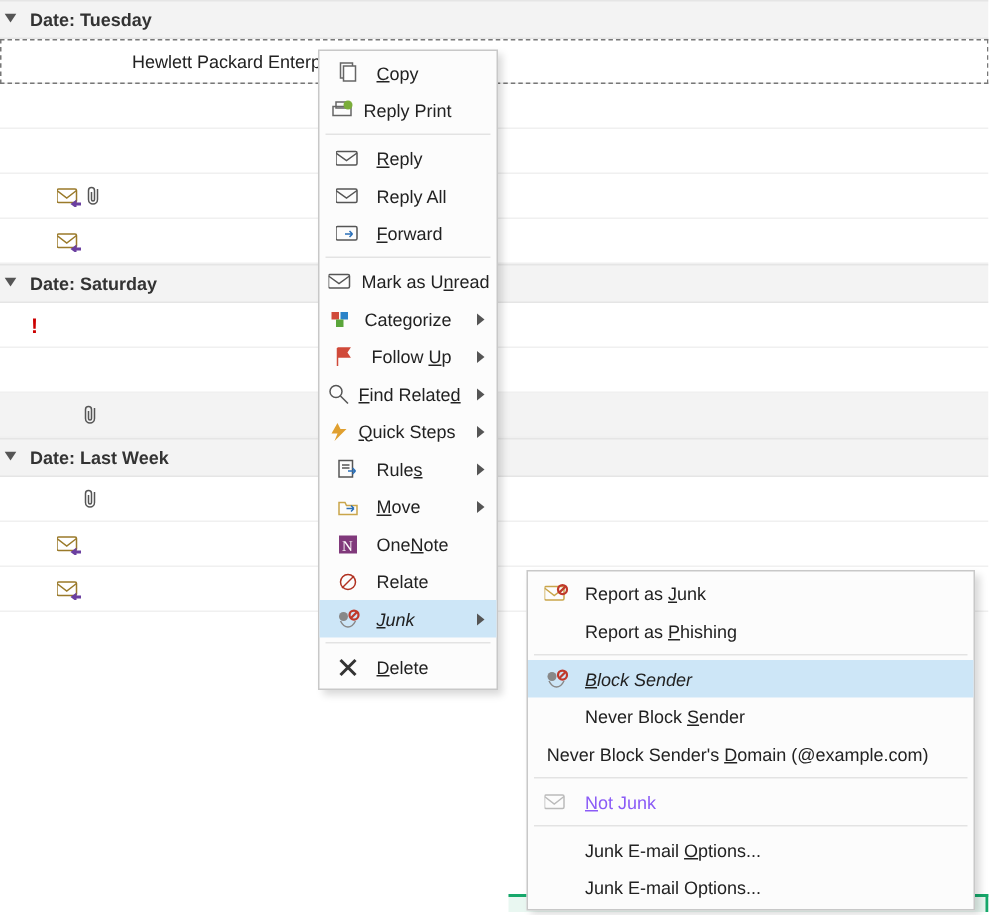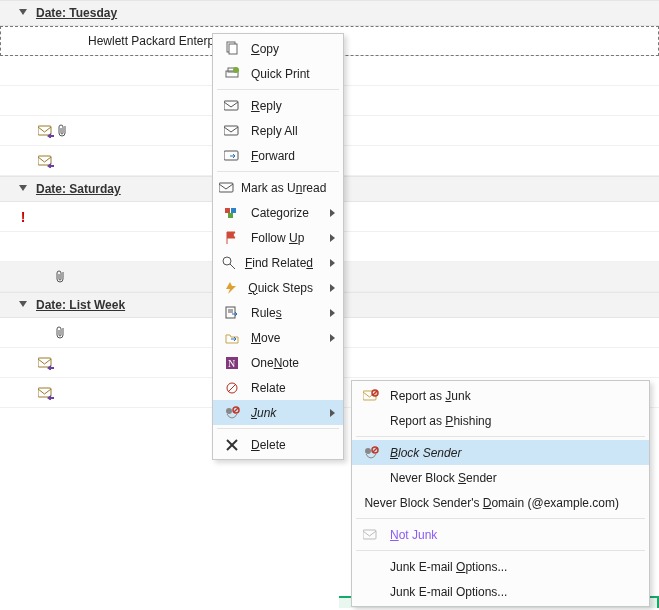--- a/index.html
+++ b/index.html
@@ -19,24 +19,23 @@
     left: 0; top: 0; right: 0; bottom: 0;
     padding-top: 0;
   }
   .group-header {
     background: #f3f3f3;
     border-top: 1px solid #e5e5e5;
     border-bottom: 1px solid #e5e5e5;
     height: 26px;
     display: flex;
     align-items: center;
-    padding-left: 18px;
+    padding-left: 2px;
     font-weight: 600;
     color: #333;
-    text-decoration: underline;
   }
   .group-header .caret {
     width: 10px; height: 10px; margin-right: 8px;
     display: inline-flex; align-items: center; justify-content: center;
   }
   .row {
     height: 30px;
     display: flex;
     align-items: center;
     border-bottom: 1px solid #f0f0f0;
@@ -75,21 +74,21 @@
   .menu .item.hl { background: #cde6f7; font-style: italic; }
   .menu .item.disabled { color: #8b5cf6; }
   .menu .sep { height:1px; margin: 3px 4px; background:#e3e3e3; }
   .menu .ico { width: 26px; display:flex; align-items:center; justify-content:center; }
   .menu .lbl { padding-left: 6px; }
   .menu .lbl u { text-decoration: underline; }
   .menu .arrow {
     position: absolute; right: 8px; top: 50%; transform: translateY(-50%);
     width:0;height:0;border-top:4px solid transparent;border-bottom:4px solid transparent;border-left:5px solid #555;
   }
-  .menu1 { left: 212px; top: 33px; width: 132px; }
+  .menu1 { left: 212px; top: 33px; width: 120px; }
   .menu2 { left: 351px; top: 380px; width: 299px; }
 
   
   .green-strip {
     position:absolute; right:0; bottom:2px; width:320px; height:12px;
     border-top:2px solid #17a86b; border-right:2px solid #17a86b; background:#e9f7f1;
   }
 
   svg { display:block; }
 </style>
@@ -191,21 +190,21 @@
     </span>
     <span class="sender-col"></span>
   </div>
 
   <div class="group-header">
     <span class="caret">
       <svg width="8" height="8">
           <polygon points="0,0 8,0 4,6" fill="#555"></polygon>
         </svg>
     </span>
-    <span>Date: List Week</span>
+    <span>Date: Last Week</span>
   </div>
 
   <div class="row">
     <span class="flag-col"></span>
     <span class="icon-col">
       <span class="attach" style="padding-left:18px">
         <svg width="10" height="14">
             <path d="M7 2 v7 a3 3 0 0 1 -6 0 V3 a2 2 0 0 1 4 0 v6 a1 1 0 0 1 -2 0 V4" fill="none" stroke="#555" stroke-width="1"></path>
           </svg>
       </span>
@@ -255,21 +254,21 @@
     <span class="lbl"><u>C</u><span>opy</span></span>
   </div>
   <div class="item">
     <span class="ico">
         <svg width="16" height="16">
           <rect x="2" y="5" width="12" height="6" fill="none" stroke="#666"></rect>
           <rect x="4" y="2" width="8" height="4" fill="none" stroke="#666"></rect>
           <circle cx="12" cy="4" r="3" fill="#7aad3a"></circle>
         </svg>
       </span>
-    <span class="lbl">Quick Print</span>
+    <span class="lbl">Reply Print</span>
   </div>
   <div class="sep"></div>
   <div class="item">
     <span class="ico">
         <svg width="16" height="14">
           <rect x="0" y="2" width="14" height="9" rx="1" fill="none" stroke="#555"></rect>
           <polyline points="0,3 7,8 14,3" fill="none" stroke="#555"></polyline>
         </svg>
       </span>
     <span class="lbl"><u>R</u>eply</span>

